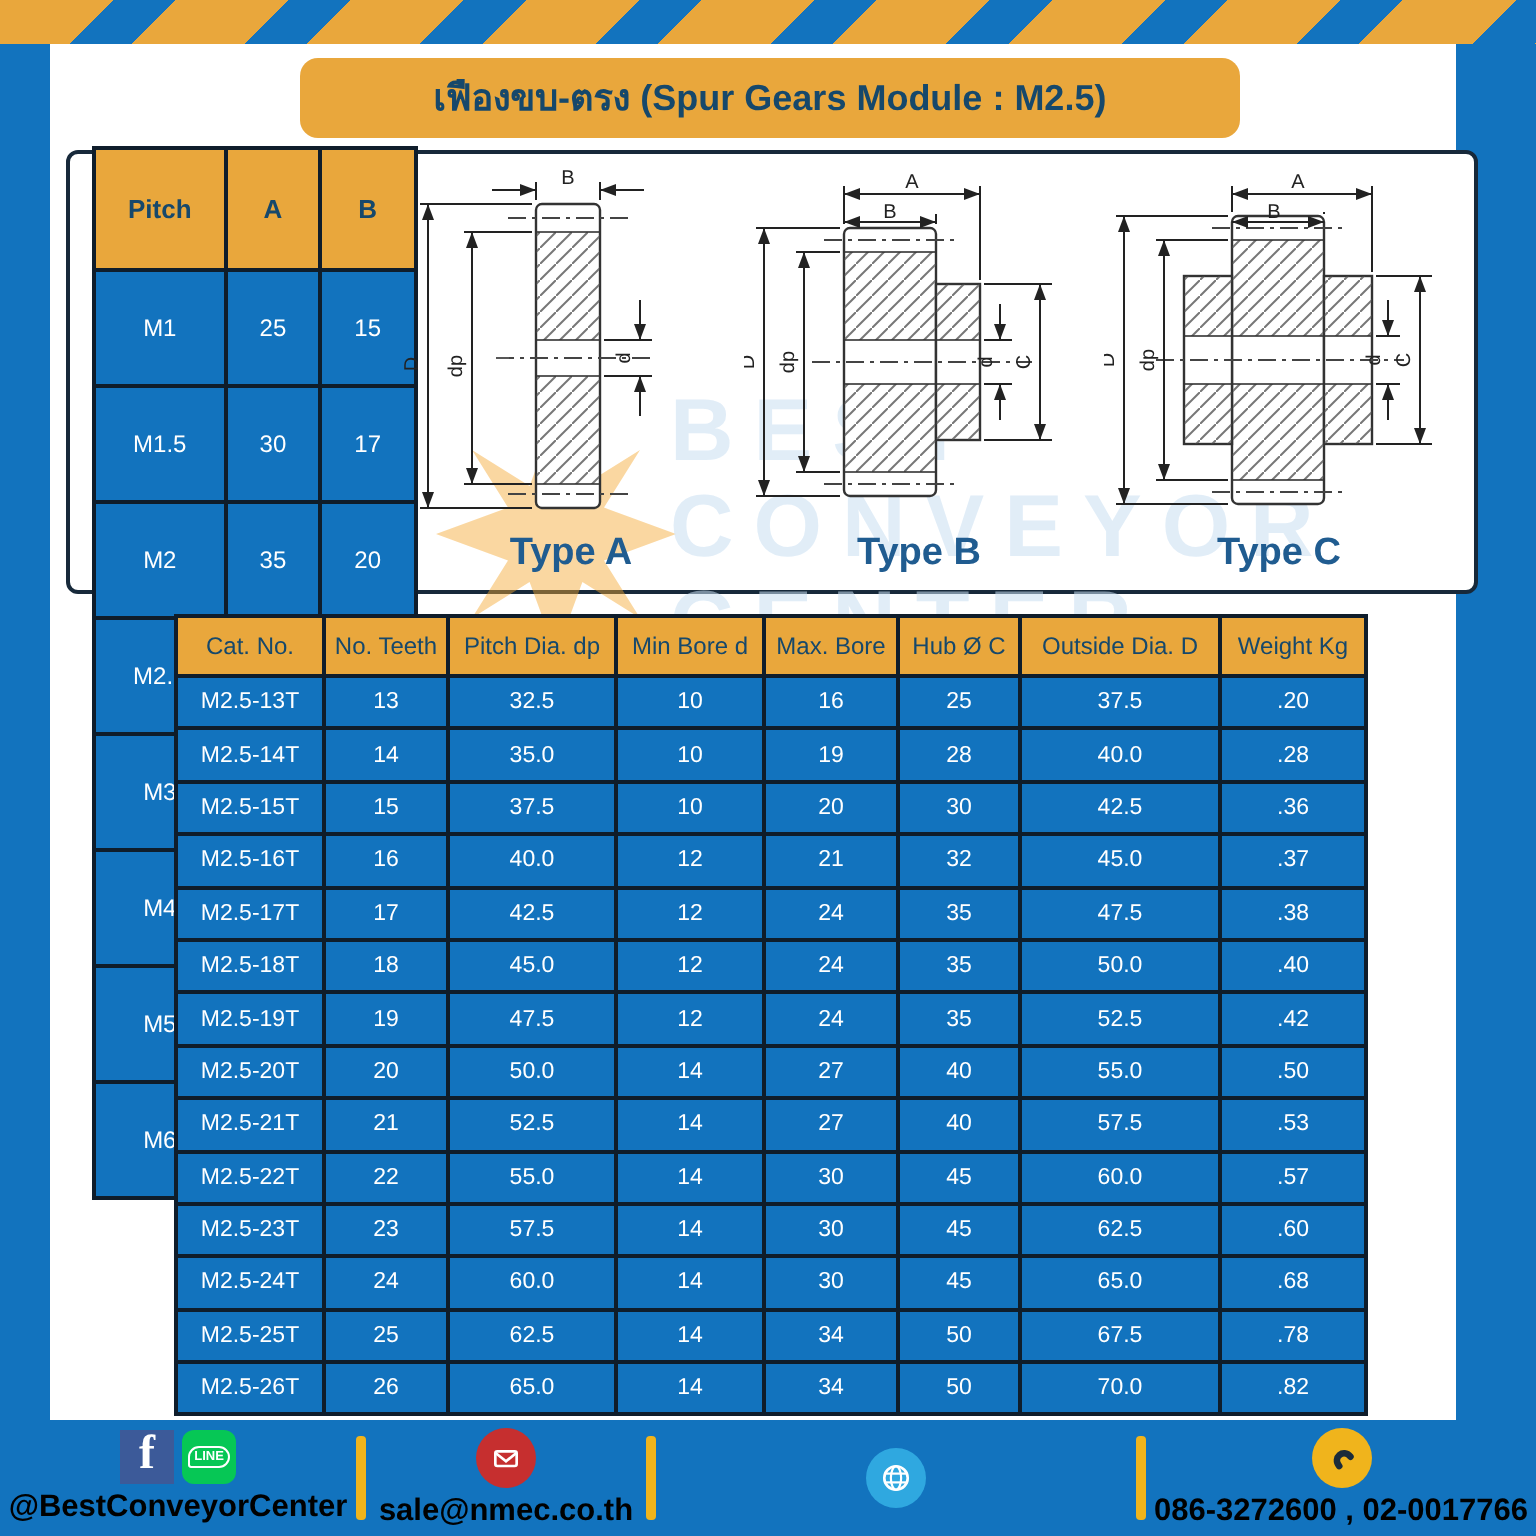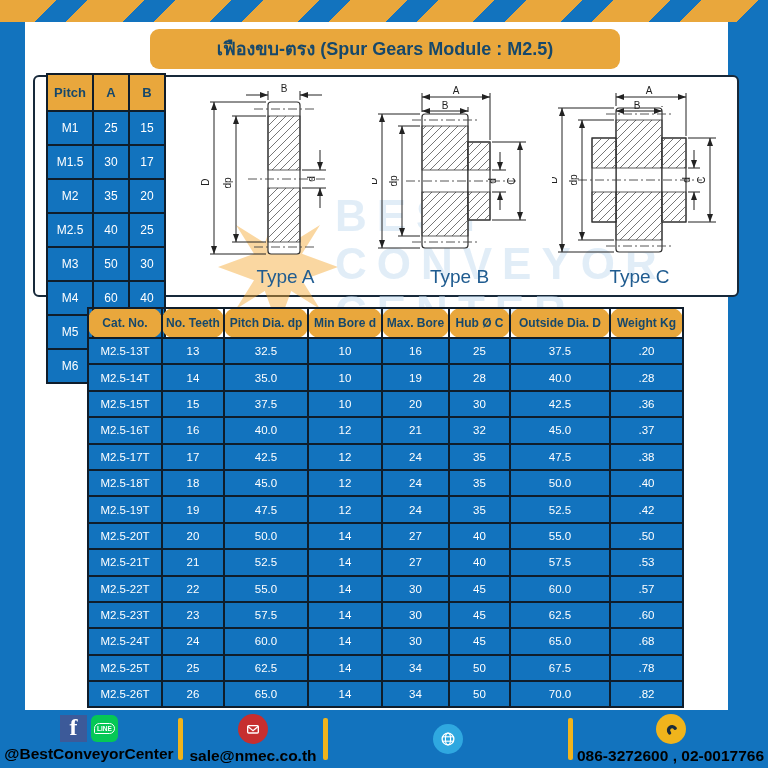--- a/index.html
+++ b/index.html
@@ -15,41 +15,41 @@
   .title{position:absolute;left:150px;top:29px;width:470px;height:40px;background:#E9A73C;
     border-radius:9px;color:#16486B;font-weight:bold;font-size:18px;text-align:center;line-height:40px;}
 
   
   .top-box{position:absolute;left:33px;top:75px;width:702px;height:218px;background:#fff;
     border:2px solid #17293A;border-radius:6px;}
   .watermark-star{position:absolute;left:183px;top:130px;opacity:.45;}
   .wm-text{position:absolute;left:300px;top:115px;line-height:48px;font-weight:bold;font-size:44px;
     letter-spacing:10px;color:#C9DFF2;opacity:.55;white-space:nowrap;}
   .type-label{position:absolute;width:175px;text-align:center;top:266px;color:#205C90;
-    font-weight:normal;font-size:19px;}
+    font-weight:bold;font-size:19px;}
   .drawing{position:absolute;top:84px;}
   .drawing line,.drawing path.dim{stroke:#222;stroke-width:1;}
   .drawing .cl{stroke:#444;stroke-width:.9;stroke-dasharray:9 3 2 3;}
   .drawing .body{fill:#fff;stroke:#333;stroke-width:1.2;}
   .drawing .hz{stroke:#333;stroke-width:.8;}
   .drawing text{font-family:"Liberation Sans",sans-serif;font-size:10px;fill:#222;}
 
   
   .pitch-table{position:absolute;left:46px;top:73px;border-collapse:collapse;}
-  .pitch-table th,.pitch-table td{border:2px solid #0F1D2B;text-align:center;padding:4px;}
+  .pitch-table th,.pitch-table td{border:2px solid #0F1D2B;text-align:center;padding:16px;}
   .pitch-table th{background:#E9A73C;color:#16486B;font-size:13px;font-weight:bold;height:27px;}
   .pitch-table td{background:#1273BE;color:#fff;font-size:12px;height:24px;}
   .pitch-table col:nth-child(1){width:46px;}
   .pitch-table col:nth-child(2){width:36px;}
   .pitch-table col:nth-child(3){width:36px;}
 
   
   .gear-table{position:absolute;left:87px;top:307px;width:596px;border-collapse:collapse;table-layout:fixed;}
   .gear-table th,.gear-table td{border:2px solid #0F1D2B;text-align:center;padding:0;overflow:hidden;}
-  .gear-table th{background:#E9A73C;color:#16486B;font-size:12px;font-weight:bold;height:28px;border-radius:12px;}
+  .gear-table th{background:#E9A73C;color:#16486B;font-size:12px;font-weight:normal;height:28px;}
   .gear-table td{background:#1273BE;color:#fff;font-size:11.5px;height:24.4px;}
 
   
   .footer{position:absolute;left:0;top:710px;width:768px;height:58px;background:#1273BE;
     display:flex;align-items:center;}
   .f-sec{display:flex;flex-direction:column;align-items:center;justify-content:center;gap:3px;height:100%;}
   .f-divider{width:5px;height:42px;background:#F0B41C;border-radius:2px;flex:0 0 auto;}
   .f-label{color:#000000;font-weight:bold;font-size:15.5px;white-space:nowrap;}
   .icon-row{display:flex;gap:4px;align-items:center;}
   .fb-icon{width:27px;height:27px;background:#3C5A99;color:#fff;font-weight:bold;font-size:24px;

